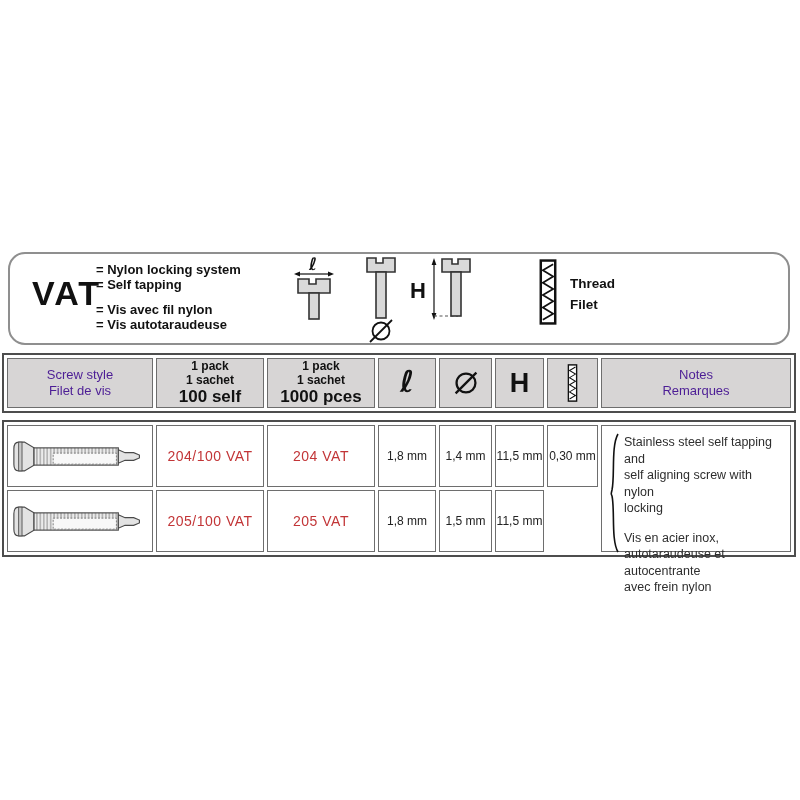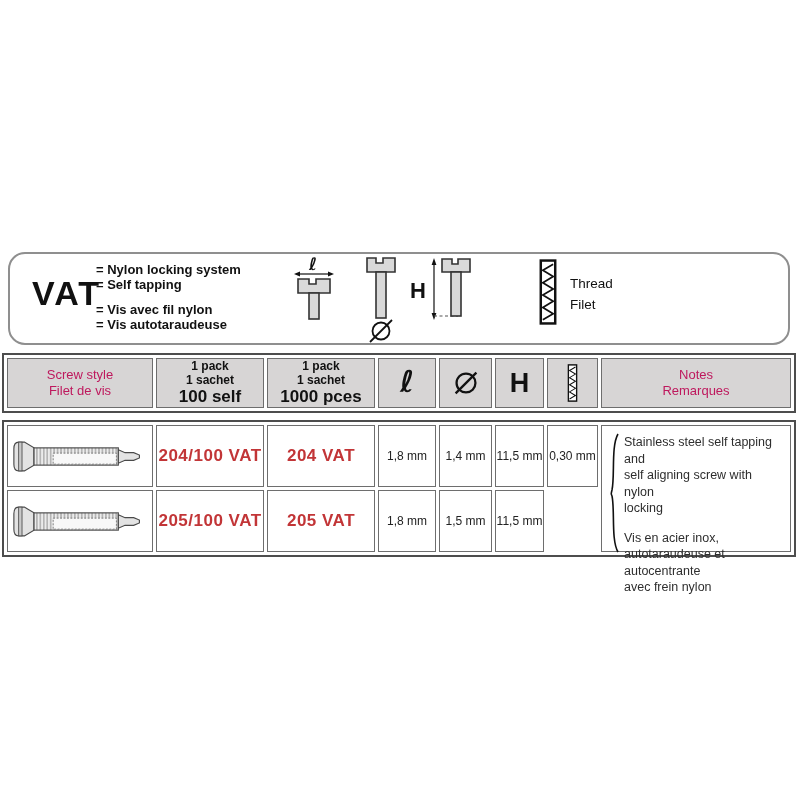--- a/index.html
+++ b/index.html
@@ -15,42 +15,42 @@
   .defs { position:absolute; left:86px; top:8px; font-size:13px; font-weight:bold;
     line-height:15px; color:#111; }
   .defs .group + .group { margin-top:10px; }
 
   .diag { position:absolute; }
   .d1 { left:281px; top:3px; }
   .d2 { left:349px; top:2px; }
   .d3 { left:396px; top:3px; }
   .thread-ic { left:528px; top:5px; }
   .thread-labels { position:absolute; left:560px; top:19px; font-size:13.5px;
-    line-height:21px; color:#111; font-weight:normal; }
+    line-height:21px; color:#111; font-weight:bold; }
 
   
   .band { position:absolute; left:2px; width:794px; border:2px solid #4d4d4d;
     background:#fff; display:grid;
     grid-template-columns:146px 108px 108px 58px 53px 49px 51px 1fr;
     gap:3px; padding:3px; }
   .band.header { top:353px; height:60px; }
   .band.body { top:420px; height:137px; grid-template-rows:1fr 1fr; }
 
   .cell { border:1.5px solid #6e6e6e; display:flex; flex-direction:column;
     align-items:center; justify-content:center; text-align:center; background:#fff; }
   .band.header .cell { background:#d7d5d5; }
 
-  .hc-small { font-size:13px; line-height:16px; color:#be185d; }
+  .hc-small { font-size:13px; line-height:16px; color:#4c1d95; }
   .hc-pack { font-size:12px; line-height:14px; font-weight:bold; color:#111; }
   .hc-pces { font-size:17px; line-height:20px; font-weight:bold; color:#111; }
   .hc-ell { font-family:"DejaVu Sans", sans-serif; font-style:italic; font-weight:bold;
     font-size:30px; color:#111; transform:translateY(-2px); }
   .hc-H { font-size:27px; font-weight:bold; color:#111; }
 
-  .ref-red { font-size:17px; letter-spacing:0.5px;font-weight:bold; }
+  .ref-red { font-size:14px; letter-spacing:0.5px; }
   .mm { font-size:12px; color:#222; }
 
   .notes-cell { grid-column:8; grid-row:1 / span 2; position:relative;
     justify-content:flex-start; align-items:center; text-align:left;
     padding:8px 6px 6px 22px; }
   .notes-text { font-size:12.5px; line-height:16.5px; color:#2e2e2e; white-space:pre-line; }
   .notes-text.fr { margin-top:13px; }
   .brace { position:absolute; left:5px; top:6px; }
 
   .screw-cell svg { display:block; }

